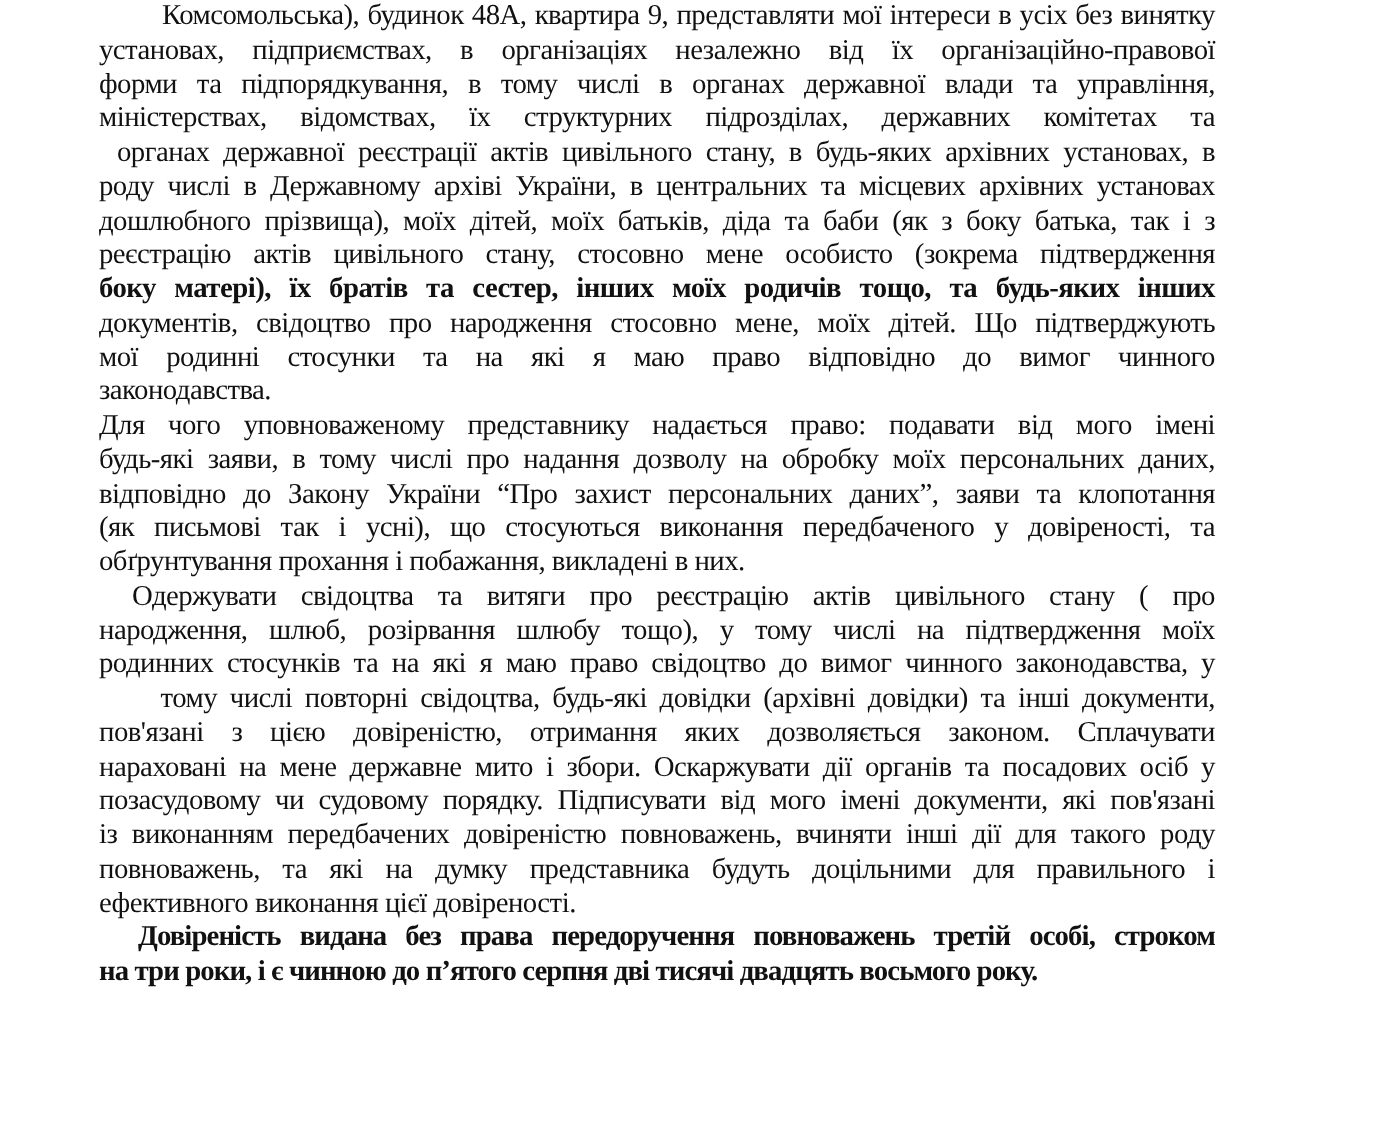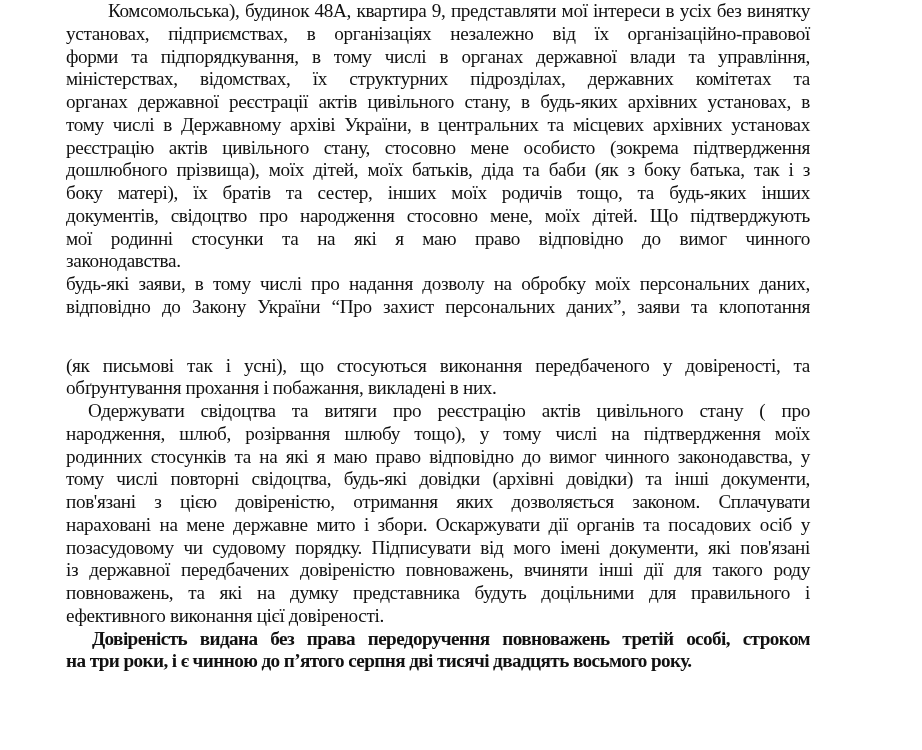--- a/index.html
+++ b/index.html
@@ -32,46 +32,47 @@
 </head>
 <body>
 
 <div class="page">
 
   <div>
     <span class="line" style="white-space: nowrap;"><span style="word-spacing: 0px; margin-left: 42px;">Комсомольська), будинок 48А, квартира 9, представляти мої інтереси в усіх без винятку</span></span>
     <span class="line" style="white-space: nowrap;"><span style="word-spacing: 0px;">установах, підприємствах, в організаціях незалежно від їх організаційно-правової</span></span>
     <span class="line" style="white-space: nowrap;"><span style="word-spacing: 0px;">форми та підпорядкування, в тому числі в органах державної влади та управління,</span></span>
     <span class="line" style="white-space: nowrap;"><span style="word-spacing: 0px;">міністерствах, відомствах, їх структурних підрозділах, державних комітетах та</span></span>
-    <span class="line" style="white-space: nowrap;"><span style="word-spacing: 0px;">органах державної реєстрації актів цивільного стану, в будь-яких архівних установах, в</span></span>
-    <span class="line" style="white-space: nowrap;"><span style="word-spacing: 0px;">тому числі в Державному архіві України, в центральних та місцевих архівних установах</span></span>
+    <span class="line" style="white-space: nowrap; margin-left: 12px;"><span style="word-spacing: 0px;">органах державної реєстрації актів цивільного стану, в будь-яких архівних установах, в</span></span>
+    <span class="line" style="white-space: nowrap;"><span style="word-spacing: 0px;">роду числі в Державному архіві України, в центральних та місцевих архівних установах</span></span>
+    <span class="line" style="white-space: nowrap;"><span style="word-spacing: 0px;">дошлюбного прізвища), моїх дітей, моїх батьків, діда та баби (як з боку батька, так і з</span></span>
     <span class="line" style="white-space: nowrap;"><span style="word-spacing: 0px;">реєстрацію актів цивільного стану, стосовно мене особисто (зокрема підтвердження</span></span>
-    <span class="line" style="white-space: nowrap;"><span style="word-spacing: 0px;">дошлюбного прізвища), моїх дітей, моїх батьків, діда та баби (як з боку батька, так і з</span></span>
-    <span class="line" style="white-space: nowrap;"><span style="word-spacing: 0px;">боку матері), їх братів та сестер, інших моїх родичів тощо, та будь-яких інших</span></span>
+    <span class="line" style="white-space: nowrap; font-weight: bold;"><span style="word-spacing: 0px;">боку матері), їх братів та сестер, інших моїх родичів тощо, та будь-яких інших</span></span>
     <span class="line" style="white-space: nowrap;"><span style="word-spacing: 0px;">документів, свідоцтво про народження стосовно мене, моїх дітей. Що підтверджують</span></span>
     <span class="line" style="white-space: nowrap;"><span style="word-spacing: 0px;">мої родинні  стосунки та на які я маю право відповідно до вимог чинного</span></span>
     <span class="line last">законодавства.</span>
   </div>
 
   <div>
+    <span class="line" style="white-space: nowrap;"><span style="word-spacing: 0px;">Для чого уповноваженому представнику надається право: подавати від мого імені</span></span>
     <span class="line" style="white-space: nowrap;"><span style="word-spacing: 0px;">будь-які заяви, в тому числі про надання дозволу на обробку моїх персональних даних,</span></span>
     <span class="line" style="white-space: nowrap;"><span style="word-spacing: 0px;">відповідно до Закону України  “Про захист персональних даних”, заяви та клопотання</span></span>
-    <span class="line" style="white-space: nowrap; margin-top: 36px;"><span style="word-spacing: 0px;">(як письмові так і усні), що стосуються виконання передбаченого у довіреності, та</span></span>
+    <span class="line" style="white-space: nowrap;"><span style="word-spacing: 0px;">(як письмові так і усні), що стосуються виконання передбаченого у довіреності, та</span></span>
     <span class="line last">обґрунтування прохання і побажання, викладені в них.</span>
   </div>
 
   <div>
     <span class="line indent" style="white-space: nowrap;"><span style="word-spacing: 0px;">Одержувати свідоцтва та витяги про реєстрацію актів цивільного стану ( про</span></span>
     <span class="line" style="white-space: nowrap;"><span style="word-spacing: 0px;">народження, шлюб, розірвання шлюбу тощо), у тому числі на підтвердження моїх</span></span>
-    <span class="line" style="white-space: nowrap;"><span style="word-spacing: 0px;">родинних стосунків та на які я маю право відповідно до вимог чинного законодавства, у</span></span>
-    <span class="line" style="white-space: nowrap;"><span style="word-spacing: 0px;">тому числі повторні свідоцтва, будь-які довідки (архівні довідки) та інші документи,</span></span>
+    <span class="line" style="white-space: nowrap;"><span style="word-spacing: 0px;">родинних стосунків та на які я маю право свідоцтво до вимог чинного законодавства, у</span></span>
+    <span class="line" style="white-space: nowrap;"><span style="word-spacing: 0px; margin-left: 41px;">тому числі повторні свідоцтва, будь-які довідки (архівні довідки) та інші документи,</span></span>
     <span class="line" style="white-space: nowrap;"><span style="word-spacing: 0px;">пов'язані з цією довіреністю, отримання яких дозволяється законом. Сплачувати</span></span>
     <span class="line" style="white-space: nowrap;"><span style="word-spacing: 0px;">нараховані на мене державне мито і збори. Оскаржувати дії органів та посадових осіб у</span></span>
     <span class="line" style="white-space: nowrap;"><span style="word-spacing: 0px;">позасудовому чи судовому порядку. Підписувати від мого імені документи, які пов'язані</span></span>
-    <span class="line" style="white-space: nowrap;"><span style="word-spacing: 0px;">із державної передбачених довіреністю повноважень, вчиняти інші дії для такого роду</span></span>
+    <span class="line" style="white-space: nowrap;"><span style="word-spacing: 0px;">із виконанням передбачених довіреністю повноважень, вчиняти інші дії для такого роду</span></span>
     <span class="line" style="white-space: nowrap;"><span style="word-spacing: 0px;">повноважень, та які на думку представника будуть доцільними для правильного і</span></span>
     <span class="line last">ефективного виконання цієї довіреності.</span>
   </div>
 
   <div>
     <span class="line bold indent" style="white-space: nowrap;"><span style="word-spacing: 0px;">Довіреність видана без права передоручення повноважень третій особі, строком</span></span>
     <span class="line bold last">на три роки, і є чинною до п’ятого серпня дві тисячі двадцять восьмого року.</span>
   </div>
 </div>
 

